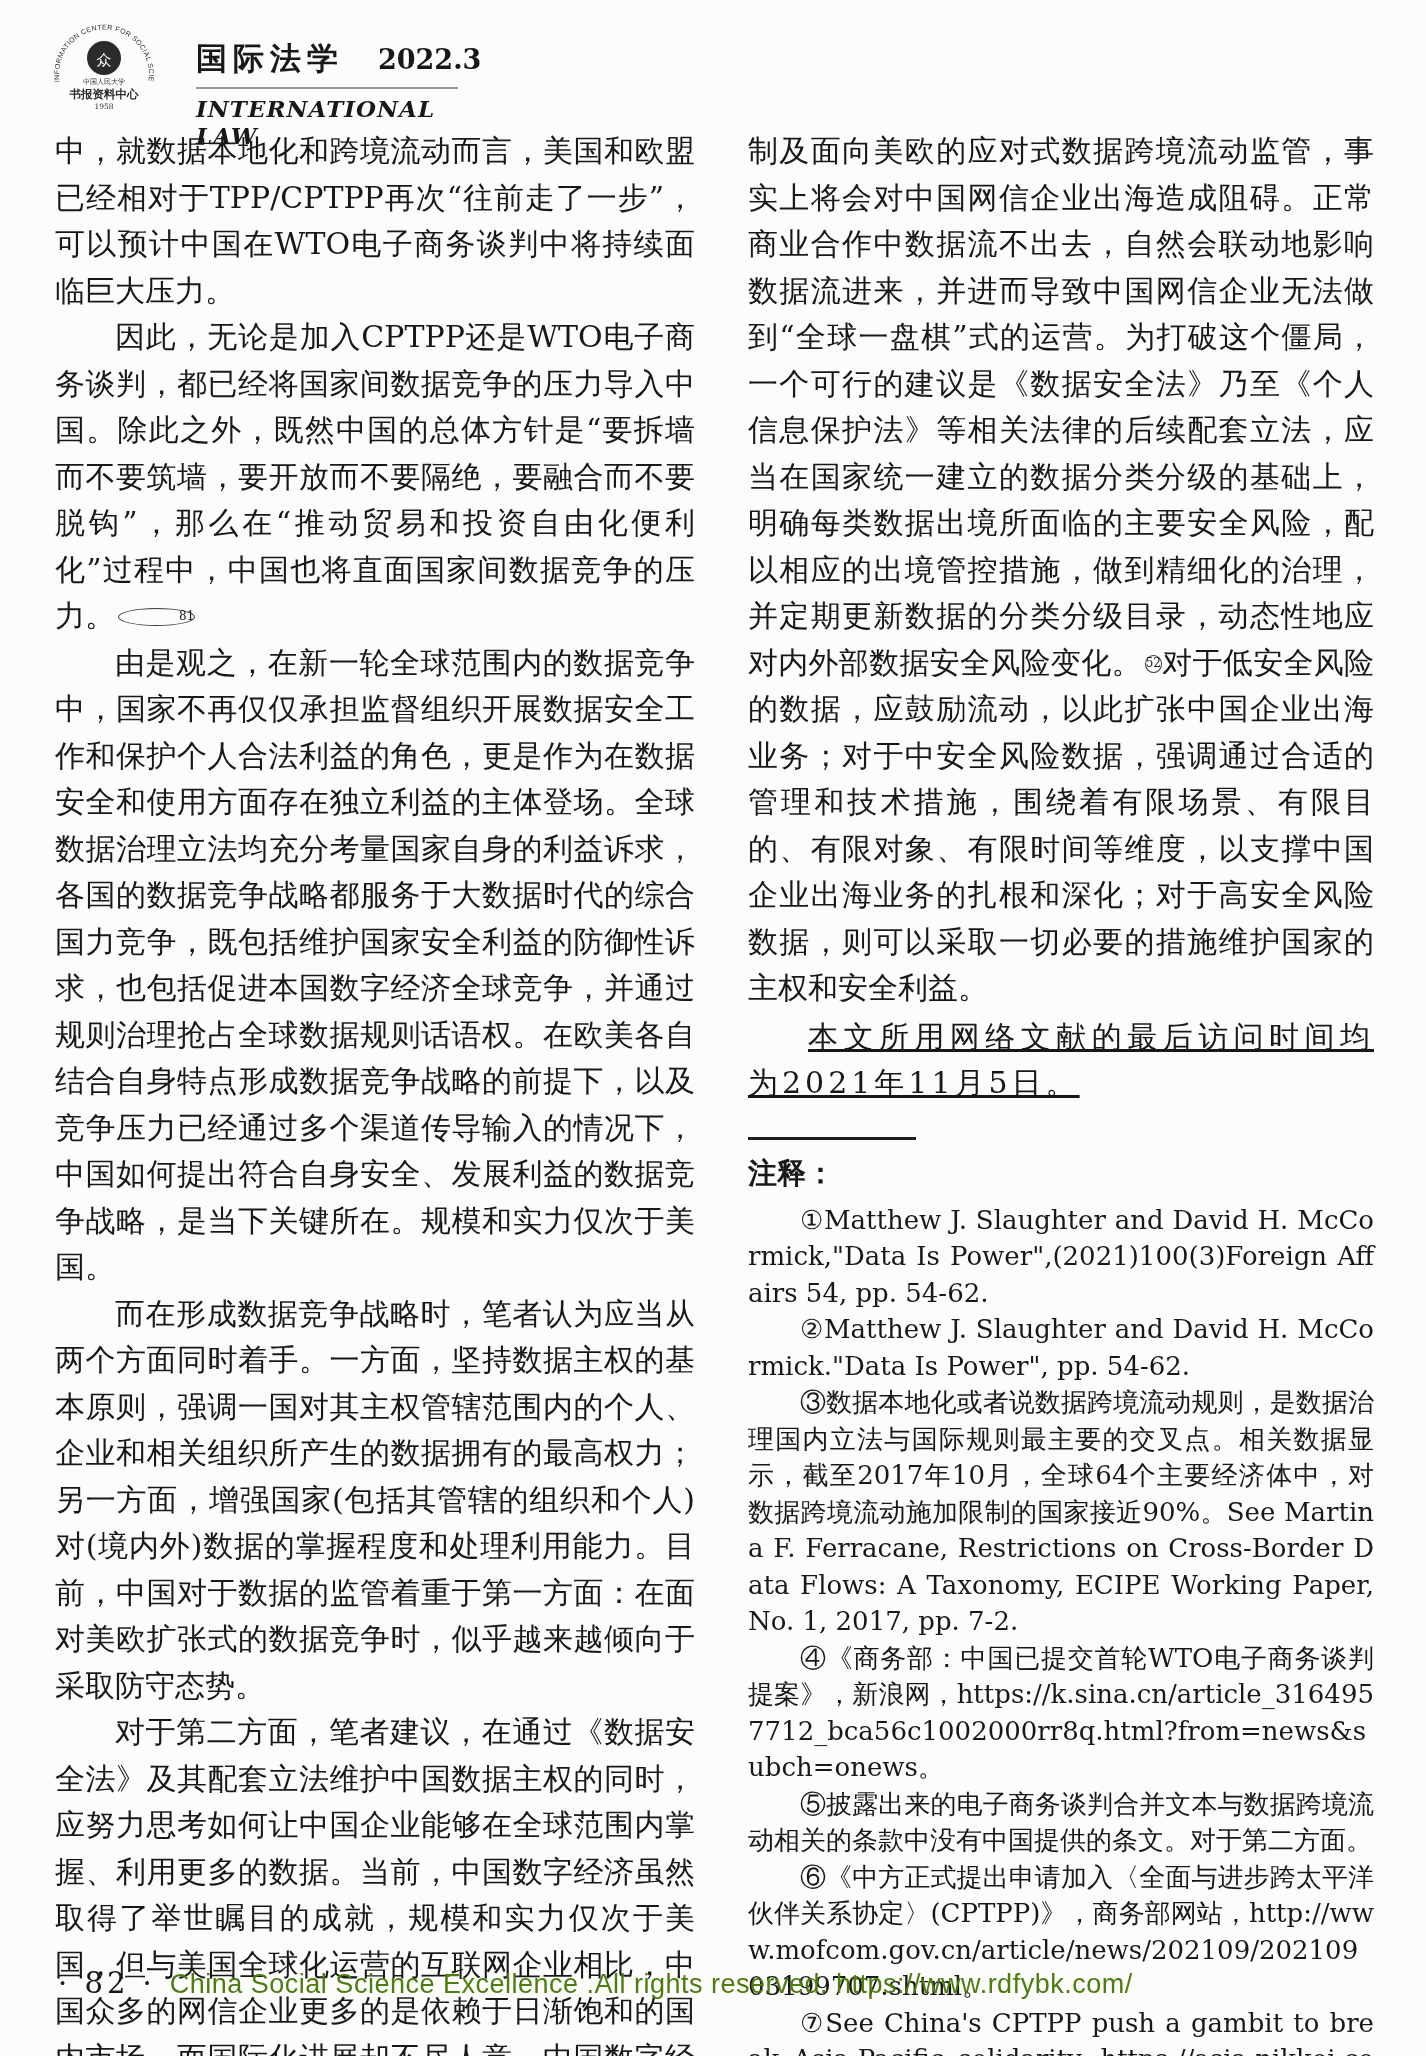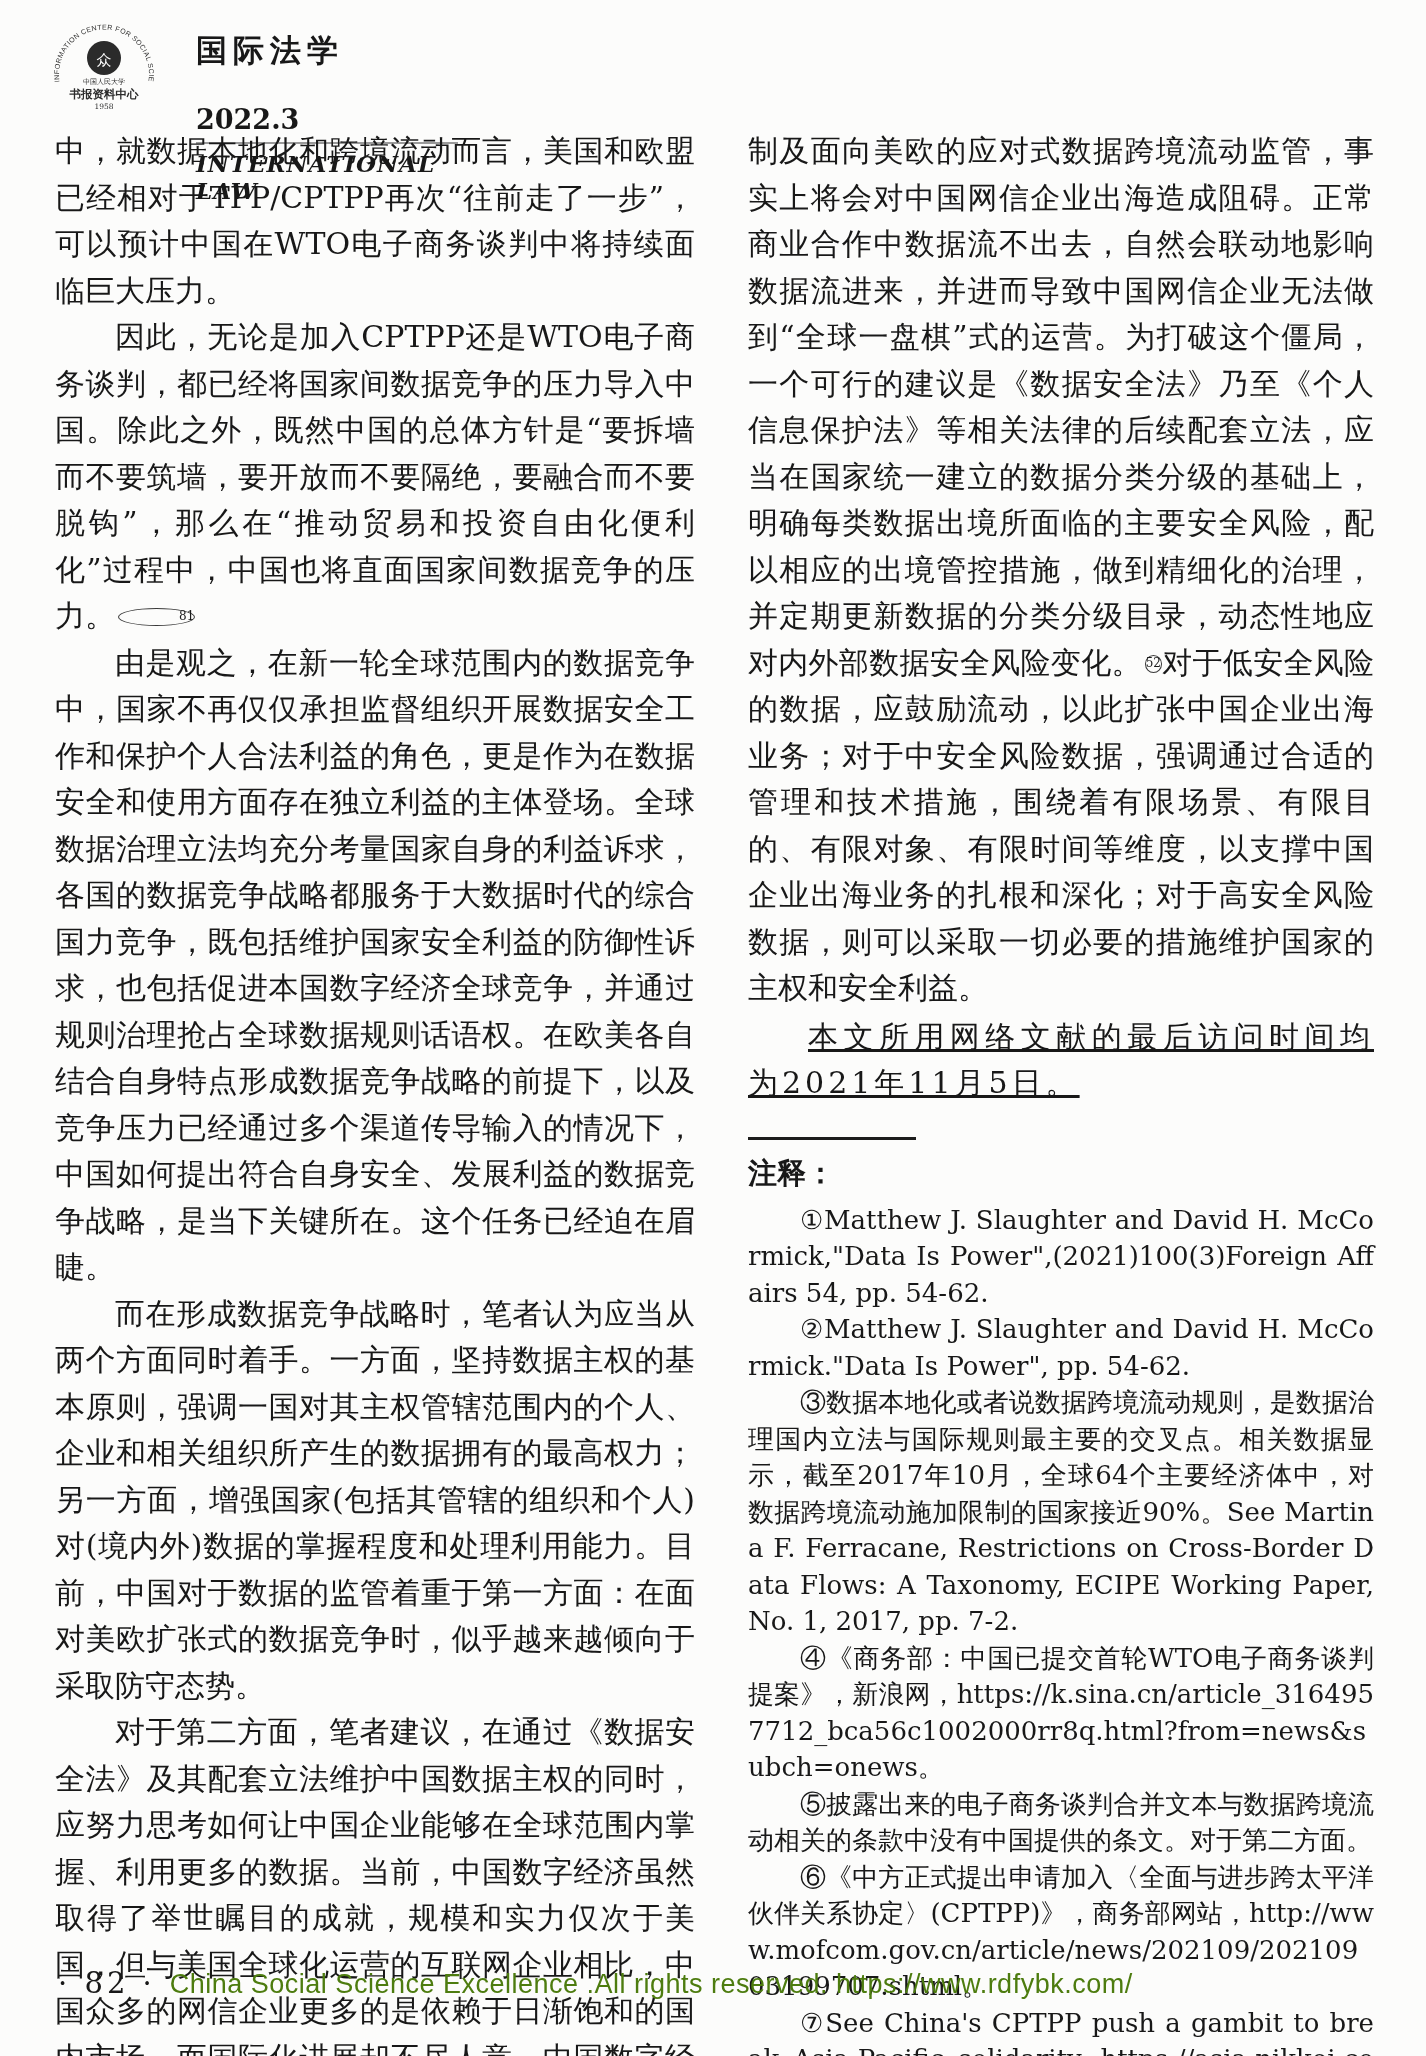--- a/index.html
+++ b/index.html
@@ -8,21 +8,21 @@
     width:1426px;height:2056px;
     background:#fcfcfb;
     font-family:"DejaVu Serif","Liberation Serif",serif;
     color:#181818;
     overflow:hidden;
   }
   
   .hdr{position:absolute;left:50px;top:12px;height:110px;display:flex;align-items:flex-start;}
   .logo{width:108px;height:108px;flex:0 0 auto;}
   .masthead{margin-left:38px;margin-top:18px;width:300px;}
-  .title-row{display:flex;align-items:baseline;gap:18px;white-space:nowrap;flex-direction:column;}
+  .title-row{display:flex;align-items:baseline;gap:34px;white-space:nowrap;}
   .jtitle-cn{font-size:31px;font-weight:bold;letter-spacing:6px;}
   .jissue{font-size:27px;font-weight:bold;margin-top:14px;}
   .mast-rule{height:2px;background:#9a9a9a;margin:7px 0 6px 0;width:262px;}
   .jtitle-en{font-size:23px;font-weight:bold;font-style:italic;letter-spacing:1px;}
   
   .col{position:absolute;top:128px;text-align:justify;}
   .col-left {left:55px; width:640px;}
   .col-right{left:748px;width:626px;}
   .para{
     margin:0;
@@ -91,21 +91,21 @@
         <span class="jissue">2022.3</span>
       </div>
       <div class="mast-rule"></div>
       <div class="jtitle-en">INTERNATIONAL LAW</div>
     </div>
   </div>
 
   <section class="col col-left" id="left-col">
       <p class="para"><span>中，就数据本地化和跨境流动而言，美国和欧盟已经相对于TPP/CPTPP再次“往前走了一步”，可以预计中国在WTO电子商务谈判中将持续面临巨大压力。</span></p>
       <p class="para indent"><span>因此，无论是加入CPTPP还是WTO电子商务谈判，都已经将国家间数据竞争的压力导入中国。除此之外，既然中国的总体方针是“要拆墙而不要筑墙，要开放而不要隔绝，要融合而不要脱钩”，那么在“推动贸易和投资自由化便利化”过程中，中国也将直面国家间数据竞争的压力。</span><sup class="fnmark">81</sup></p>
-      <p class="para indent"><span>由是观之，在新一轮全球范围内的数据竞争中，国家不再仅仅承担监督组织开展数据安全工作和保护个人合法利益的角色，更是作为在数据安全和使用方面存在独立利益的主体登场。全球数据治理立法均充分考量国家自身的利益诉求，各国的数据竞争战略都服务于大数据时代的综合国力竞争，既包括维护国家安全利益的防御性诉求，也包括促进本国数字经济全球竞争，并通过规则治理抢占全球数据规则话语权。在欧美各自结合自身特点形成数据竞争战略的前提下，以及竞争压力已经通过多个渠道传导输入的情况下，中国如何提出符合自身安全、发展利益的数据竞争战略，是当下关键所在。这个任务已经迫在眉睫。</span></p>
+      <p class="para indent"><span>由是观之，在新一轮全球范围内的数据竞争中，国家不再仅仅承担监督组织开展数据安全工作和保护个人合法利益的角色，更是作为在数据安全和使用方面存在独立利益的主体登场。全球数据治理立法均充分考量国家自身的利益诉求，各国的数据竞争战略都服务于大数据时代的综合国力竞争，既包括维护国家安全利益的防御性诉求，也包括促进本国数字经济全球竞争，并通过规则治理抢占全球数据规则话语权。在欧美各自结合自身特点形成数据竞争战略的前提下，以及竞争压力已经通过多个渠道传导输入的情况下，中国如何提出符合自身安全、发展利益的数据竞争战略，是当下关键所在。规模和实力仅次于美国。</span></p>
       <p class="para indent"><span>而在形成数据竞争战略时，笔者认为应当从两个方面同时着手。一方面，坚持数据主权的基本原则，强调一国对其主权管辖范围内的个人、企业和相关组织所产生的数据拥有的最高权力；另一方面，增强国家(包括其管辖的组织和个人)对(境内外)数据的掌握程度和处理利用能力。目前，中国对于数据的监管着重于第一方面：在面对美欧扩张式的数据竞争时，似乎越来越倾向于采取防守态势。</span></p>
       <p class="para indent"><span>对于第二方面，笔者建议，在通过《数据安全法》及其配套立法维护中国数据主权的同时，应努力思考如何让中国企业能够在全球范围内掌握、利用更多的数据。当前，中国数字经济虽然取得了举世瞩目的成就，规模和实力仅次于美国，但与美国全球化运营的互联网企业相比，中国众多的网信企业更多的是依赖于日渐饱和的国内市场，而国际化进展却不尽人意。中国数字经济产业仍处于上升期，未来网信企业出海存在广阔空间，而过于强调公权力控</span></p>
     </section>
 
   <section class="col col-right">
     <div id="rc-body">
         <p class="para"><span>制及面向美欧的应对式数据跨境流动监管，事实上将会对中国网信企业出海造成阻碍。正常商业合作中数据流不出去，自然会联动地影响数据流进来，并进而导致中国网信企业无法做到“全球一盘棋”式的运营。为打破这个僵局，一个可行的建议是《数据安全法》乃至《个人信息保护法》等相关法律的后续配套立法，应当在国家统一建立的数据分类分级的基础上，明确每类数据出境所面临的主要安全风险，配以相应的出境管控措施，做到精细化的治理，并定期更新数据的分类分级目录，动态性地应对内外部数据安全风险变化。</span><sup class="fnmark">52</sup><span>对于低安全风险的数据，应鼓励流动，以此扩张中国企业出海业务；对于中安全风险数据，强调通过合适的管理和技术措施，围绕着有限场景、有限目的、有限对象、有限时间等维度，以支撑中国企业出海业务的扎根和深化；对于高安全风险数据，则可以采取一切必要的措施维护国家的主权和安全利益。</span></p>
         <p class="para indent kai"><span>本文所用网络文献的最后访问时间均为2021年11月5日。</span></p>
       </div>
     <div class="notes-rule"></div>

